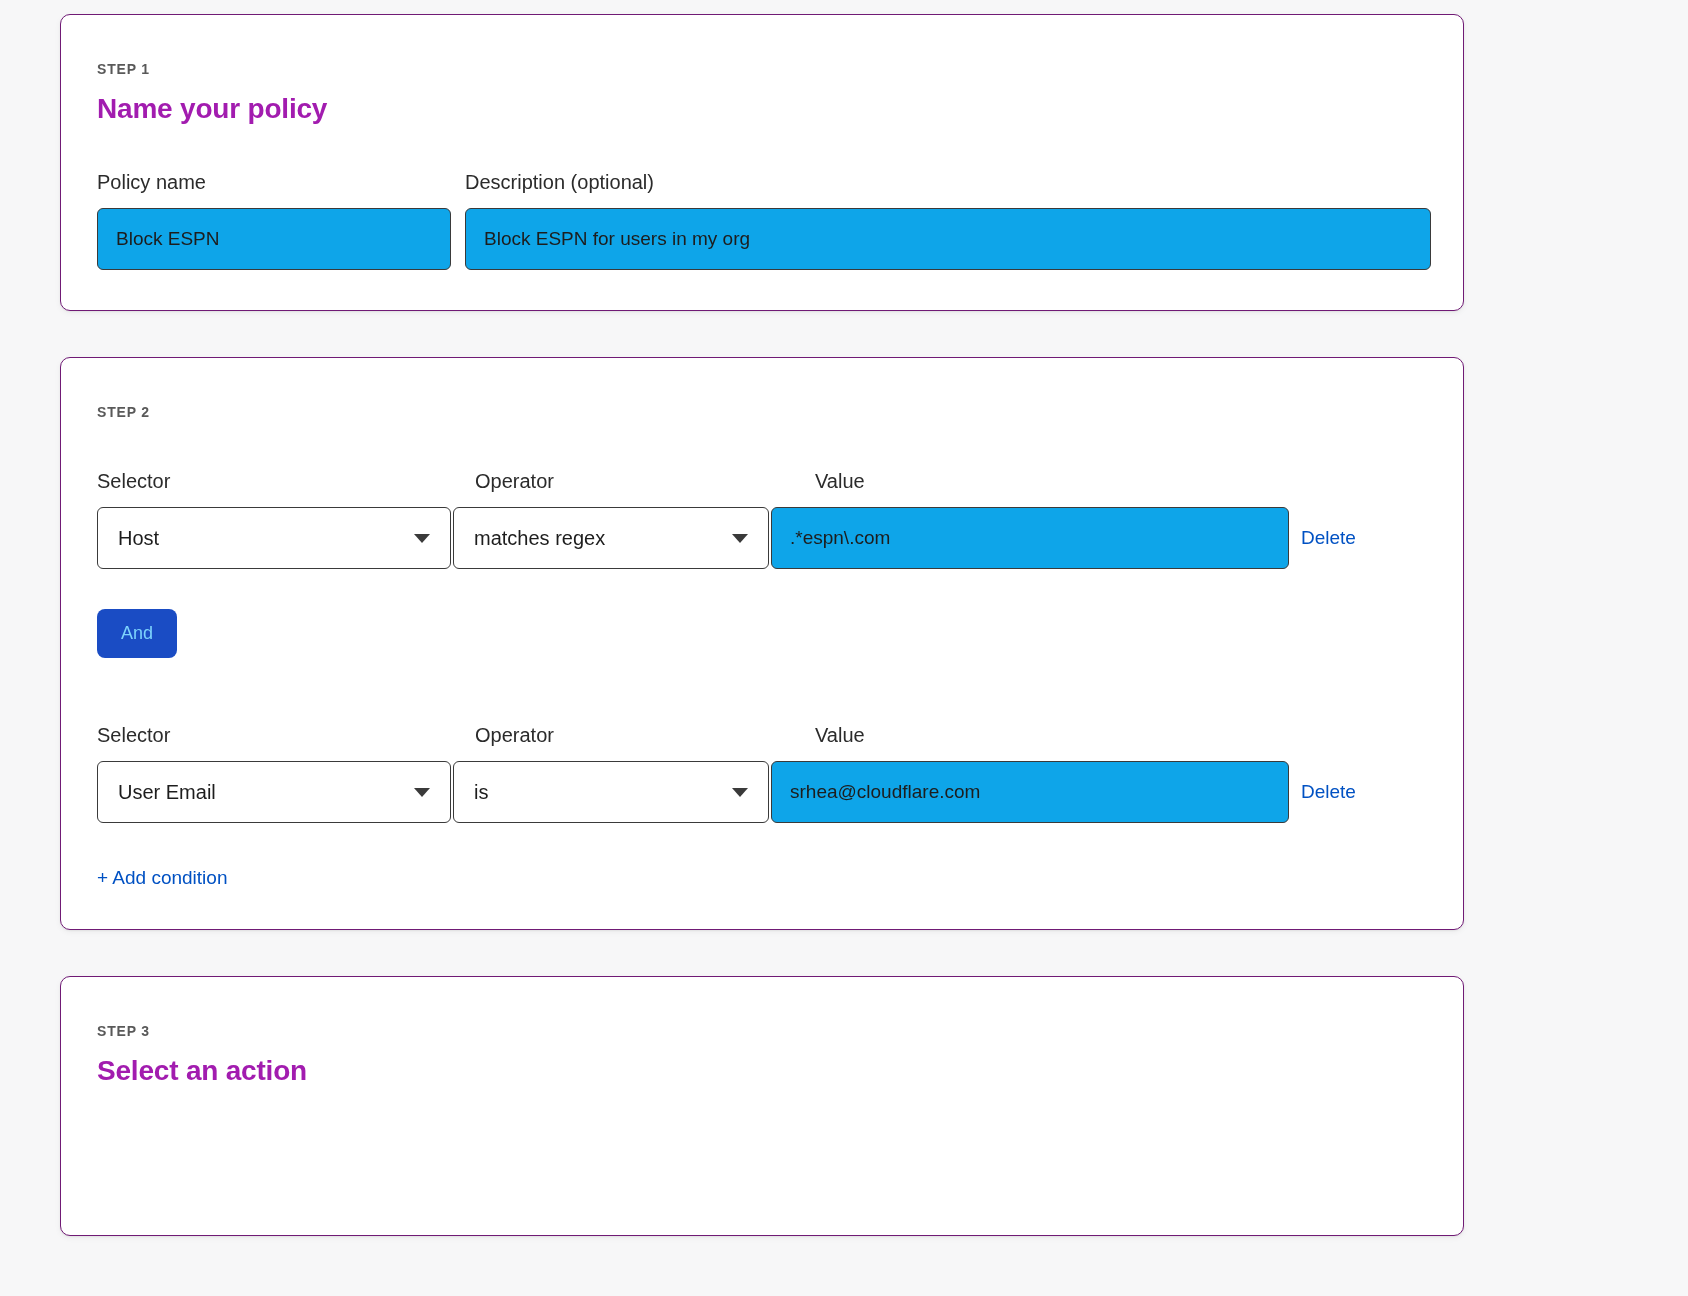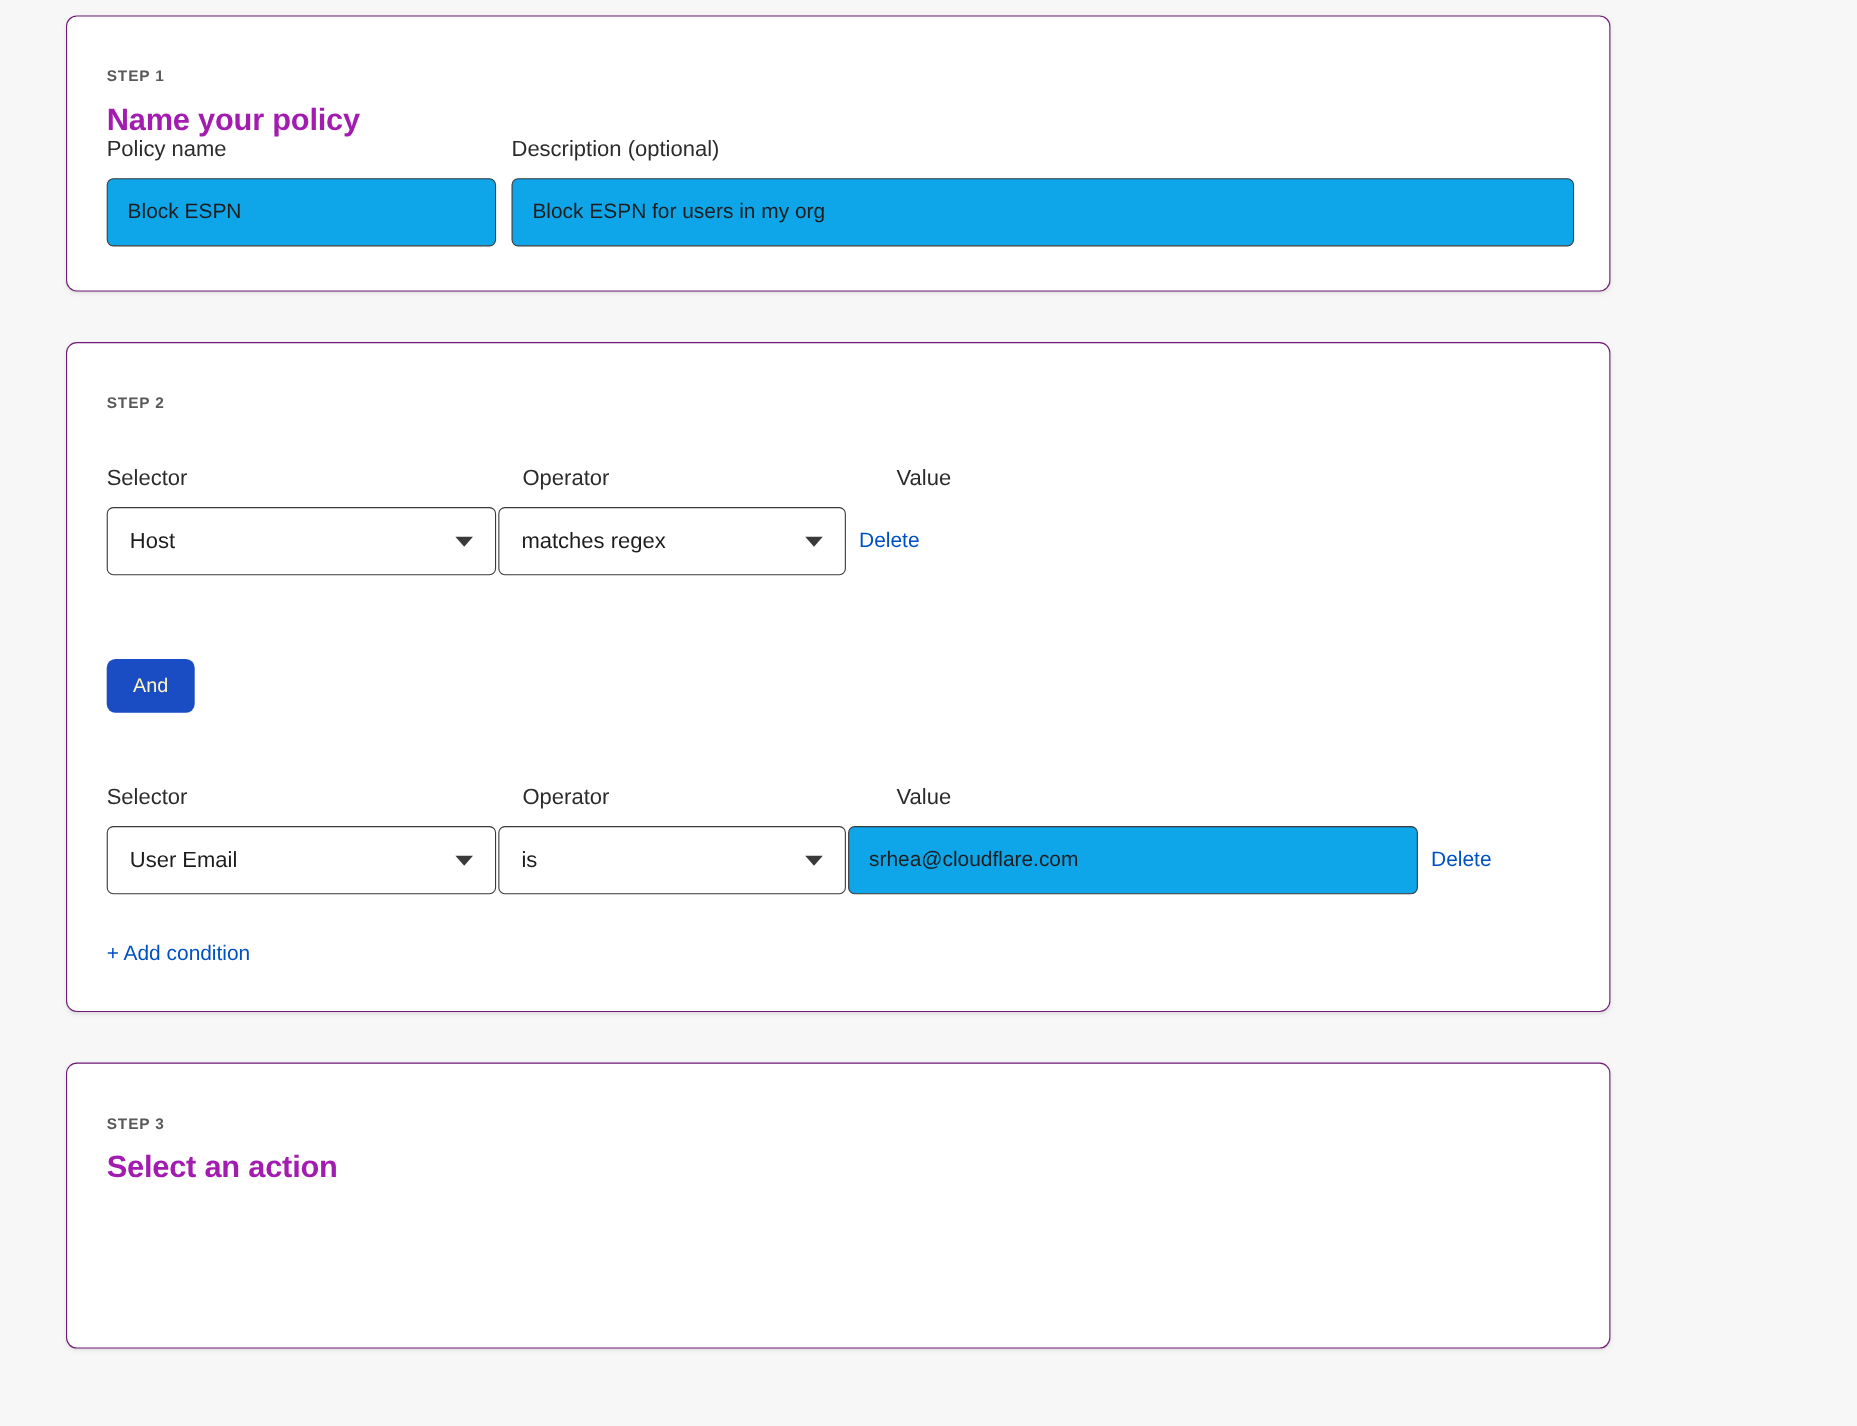--- a/index.html
+++ b/index.html
@@ -27,21 +27,21 @@
     letter-spacing: 0.8px;
     text-transform: uppercase;
     margin-bottom: 16px;
   }
   .section-title {
     font-size: 28px;
     font-weight: 700;
     color: #a21caf;
     letter-spacing: -0.2px;
   }
-  .fields-row { display: flex; gap: 14px; }
+  .fields-row { display: flex; gap: 14px; margin-top: 46px; }
   .field { display: flex; flex-direction: column; }
   .field-label {
     font-size: 20px;
     color: #2b2b2b;
     margin-bottom: 14px;
   }
   .text-input {
     height: 62px;
     border: 1px solid #3a3a3a;
     border-radius: 6px;
@@ -84,23 +84,23 @@
   }
   .link {
     color: #0051c3;
     font-size: 19px;
     text-decoration: none;
     cursor: pointer;
   }
   .delete-link { margin-left: 10px; }
   .and-button {
     display: inline-block;
-    margin-top: 76px;
+    margin-top: 40px;
     background: #1a4cc4;
-    color: #fef9c3;
+    color: #7dd3fc;
     font-size: 18px;
     font-family: "Liberation Sans", sans-serif;
     border: none;
     border-radius: 8px;
     padding: 14px 24px;
     cursor: pointer;
   }
   .second-labels { margin-top: 66px; }
   .add-condition { display: inline-block; margin-top: 44px; font-size: 19px; }
   .step3-card { min-height: 260px; }
@@ -138,20 +138,21 @@
     
     <div class="cond-row">
       <div class="select-box w-selector">
         <span>Host</span>
         <span class="caret"></span>
       </div>
       <div class="select-box w-operator">
         <span>matches regex</span>
         <span class="caret"></span>
       </div>
+      <input class="text-input w-value" type="text" value=".*espn\.com" style="">
       <a class="link delete-link">Delete</a>
     </div>
 
     
     <button class="and-button">And</button>
 
     
     <div class="labels-row second-labels">
       <div class="field-label w-selector">Selector</div>
       <div class="field-label w-operator">Operator</div>

